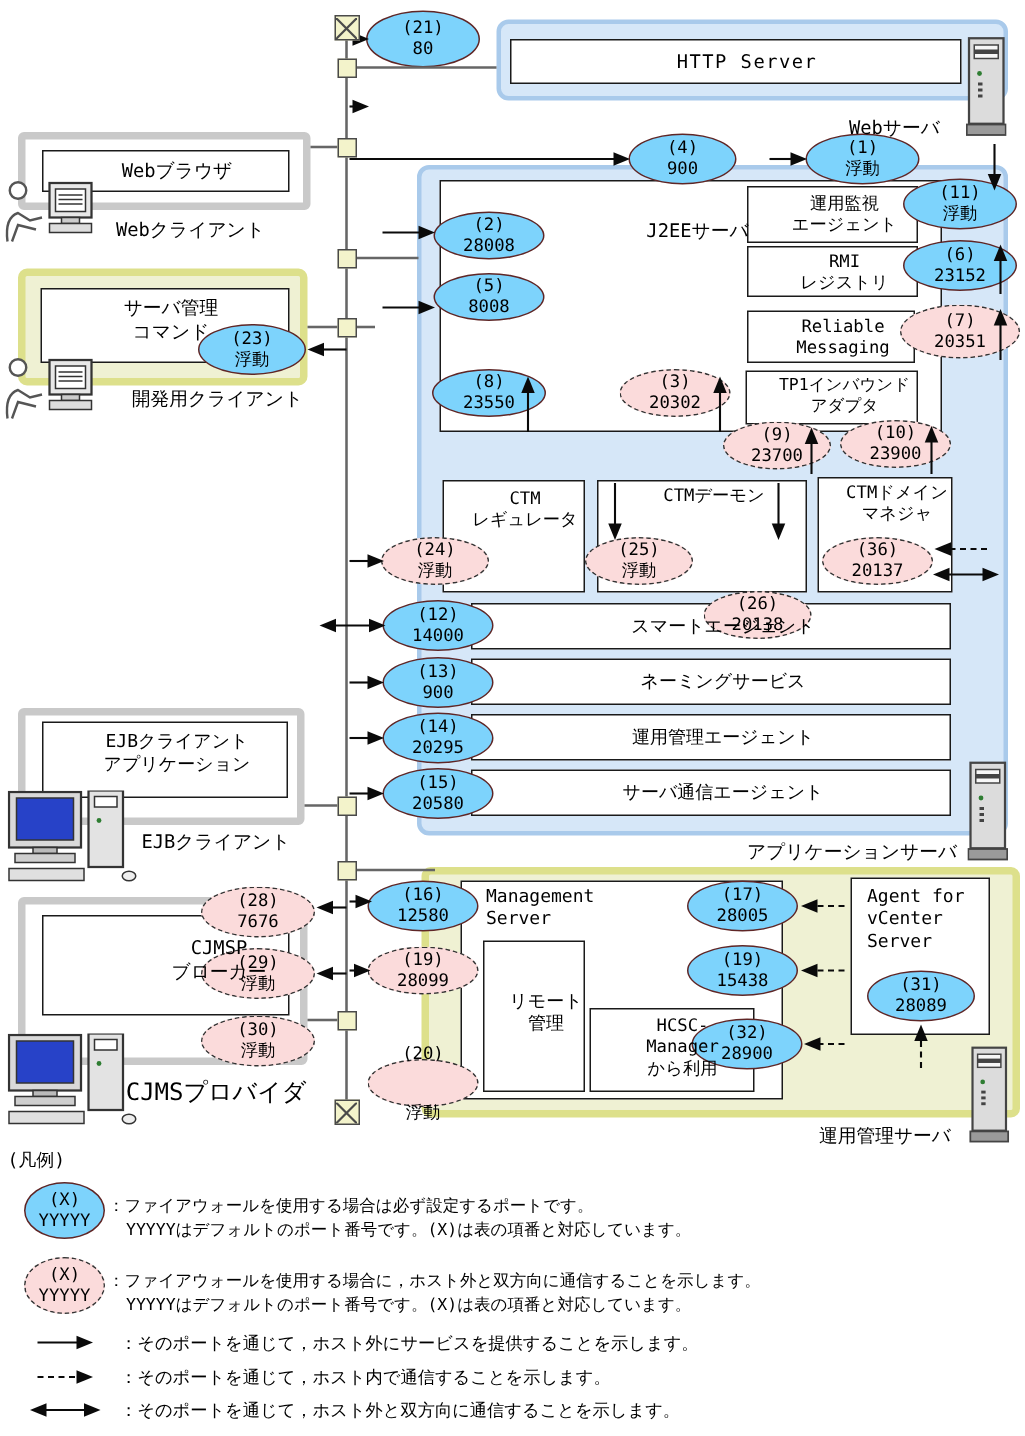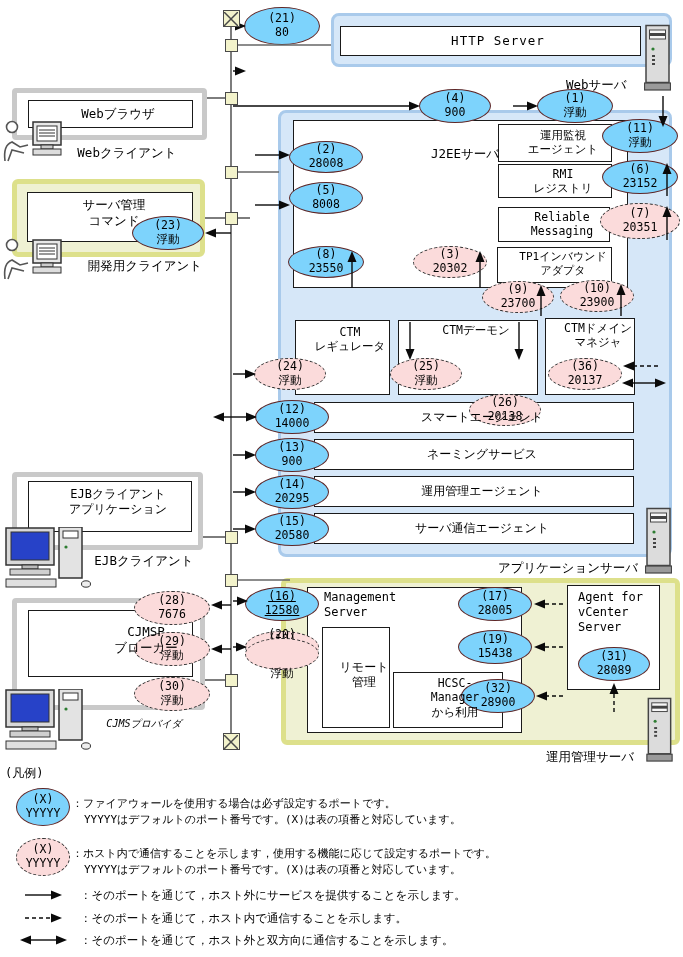--- a/index.html
+++ b/index.html
@@ -109,37 +109,37 @@
       <span>900</span>
     </div>
     <div class="ell solid" style="left: 255px; top: 475px; width: 74px; height: 34px;">
       <span>(14)</span>
       <span>20295</span>
     </div>
     <div class="ell solid" style="left: 255px; top: 512px; width: 74px; height: 34px;">
       <span>(15)</span>
       <span>20580</span>
     </div>
-    <div class="ell solid" style="left: 245px; top: 587px; width: 74px; height: 34px; text-decoration: underline;">
+    <div class="ell solid" style="left: 245px; top: 587px; width: 74px; height: 34px;">
       <span>(16)</span>
       <span>12580</span>
     </div>
     <div class="ell solid" style="left: 458px; top: 587px; width: 74px; height: 34px;">
       <span>(17)</span>
       <span>28005</span>
     </div>
     <div class="ell solid" style="left: 458px; top: 630px; width: 74px; height: 34px;">
       <span>(19)</span>
       <span>15438</span>
     </div>
     <div class="ell dashed" style="left: 245px; top: 631px; width: 74px; height: 32px;">
       <span>(19)</span>
       <span>28099</span>
     </div>
-    <div class="ell dashed" style="left: 245px; top: 638px; width: 74px; height: 32px; gap: 25px;">
+    <div class="ell dashed" style="left: 245px; top: 706px; width: 74px; height: 32px; gap: 25px;">
       <span>(20)</span>
       <span>浮動</span>
     </div>
     <div class="ell solid" style="left: 244px; top: 7px; width: 76px; height: 38px;">
       <span>(21)</span>
       <span>80</span>
     </div>
     <div class="ell solid" style="left: 132px; top: 216px; width: 72px; height: 34px;">
       <span>(23)</span>
       <span>浮動</span>
@@ -222,26 +222,26 @@
     <div class="lbl c" style="left: 356px; top: 660px; font-size: 12px;">リモート
 管理</div>
     <div class="lbl c" style="left: 447px; top: 676px; font-size: 11.5px;">HCSC-
 Manager
 から利用</div>
     <div class="lbl" style="left: 578px; top: 590px; font-size: 12px;">Agent for
 vCenter
 Server</div>
     <div class="lbl c" style="left: 110px; top: 624px; font-size: 12.5px; margin-left: 28px;">CJMSP
 ブローカー</div>
-    <div class="lbl c" style="left: 136px; top: 718px; font-size: 10px; font-style: italic;">CJMSプロバイダ</div>
+    <div class="lbl c" style="left: 136px; top: 718px; font-size: 16px;">CJMSプロバイダ</div>
     <div class="lbl c" style="left: 582px; top: 749px; font-size: 12.5px;">運用管理サーバ</div>
     <div class="lbl" style="left: 5px; top: 766px; font-size: 12px;">(凡例)</div>
     <div class="lbl" style="left: 72px; top: 797px; font-size: 11px;">：ファイアウォールを使用する場合は必ず設定するポートです。</div>
     <div class="lbl" style="left: 84px; top: 813px; font-size: 11px;">YYYYYはデフォルトのポート番号です。(X)は表の項番と対応しています。</div>
-    <div class="lbl" style="left: 72px; top: 847px; font-size: 11px;">：ホスト内で通信することを示します，使用する機能に応じて設定するポートです。</div>
+    <div class="lbl" style="left: 72px; top: 847px; font-size: 11px;">：ファイアウォールを使用する場合に，ホスト外と双方向に通信することを示します。</div>
     <div class="lbl" style="left: 84px; top: 863px; font-size: 11px;">YYYYYはデフォルトのポート番号です。(X)は表の項番と対応しています。</div>
     <div class="lbl" style="left: 80px; top: 888px; font-size: 11.5px;">：そのポートを通じて，ホスト外にサービスを提供することを示します。</div>
     <div class="lbl" style="left: 80px; top: 911px; font-size: 11.5px;">：そのポートを通じて，ホスト内で通信することを示します。</div>
     <div class="lbl" style="left: 80px; top: 933px; font-size: 11.5px;">：そのポートを通じて，ホスト外と双方向に通信することを示します。</div>
     <div class="sq" style="left: 224.5px; top: 38.5px;"></div>
     <div class="sq" style="left: 224.5px; top: 91.5px;"></div>
     <div class="sq" style="left: 224.5px; top: 165.5px;"></div>
     <div class="sq" style="left: 224.5px; top: 211.5px;"></div>
     <div class="sq" style="left: 224.5px; top: 530.5px;"></div>
     <div class="sq" style="left: 224.5px; top: 573.5px;"></div>

